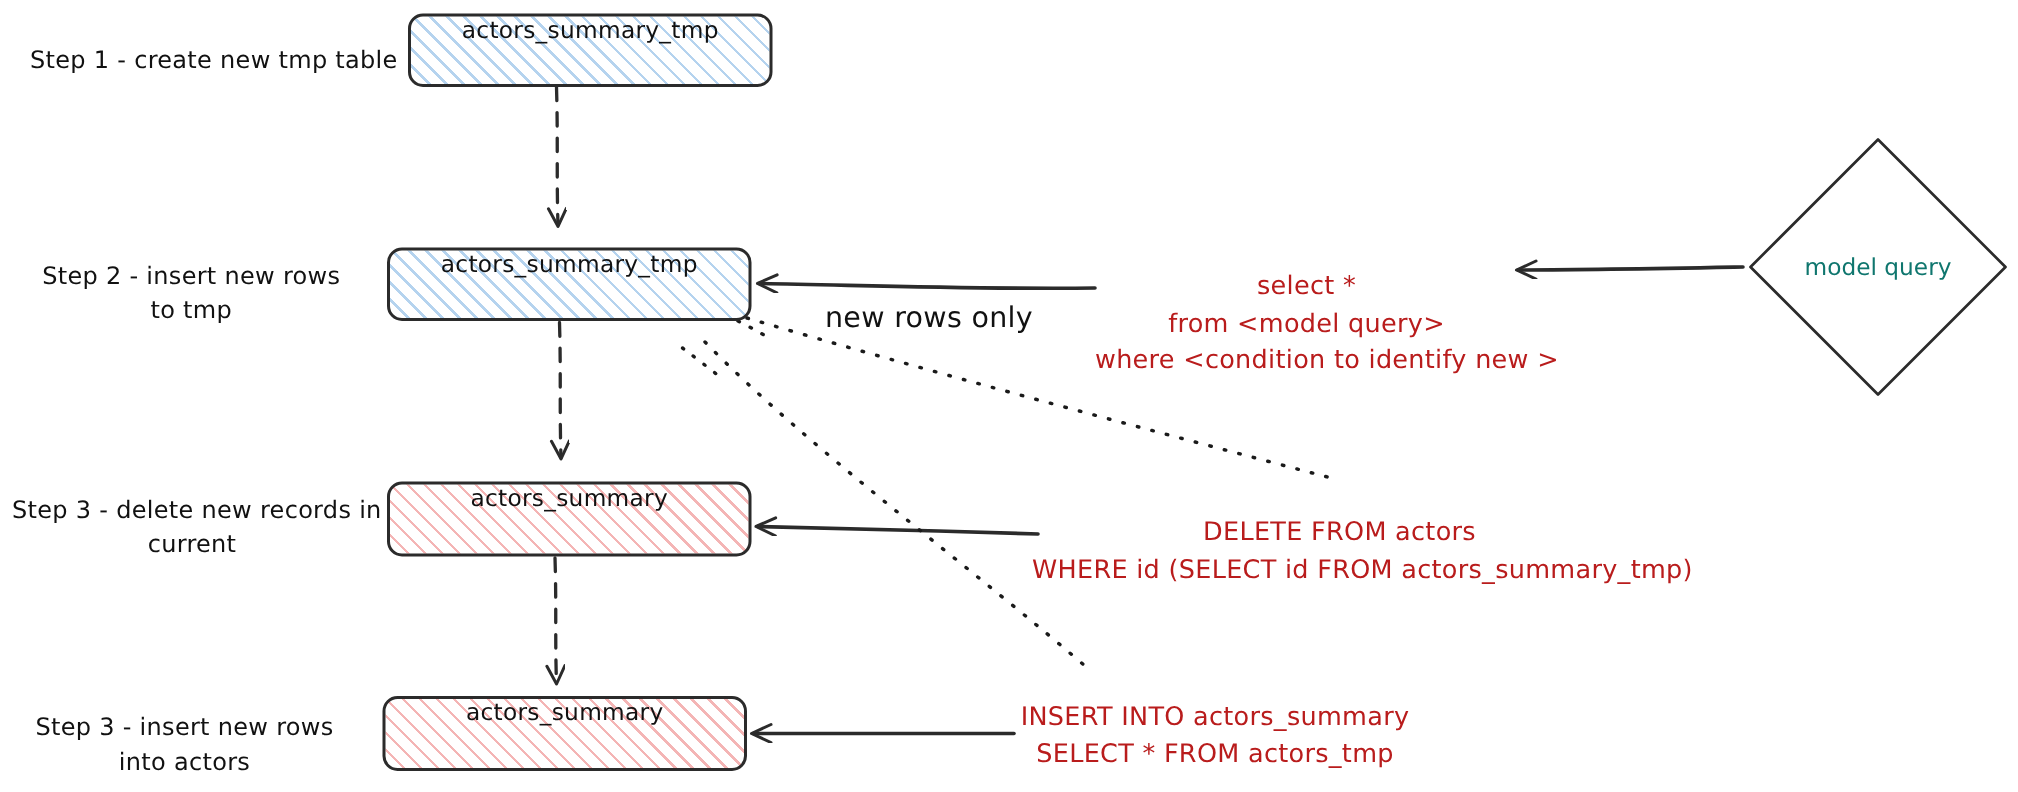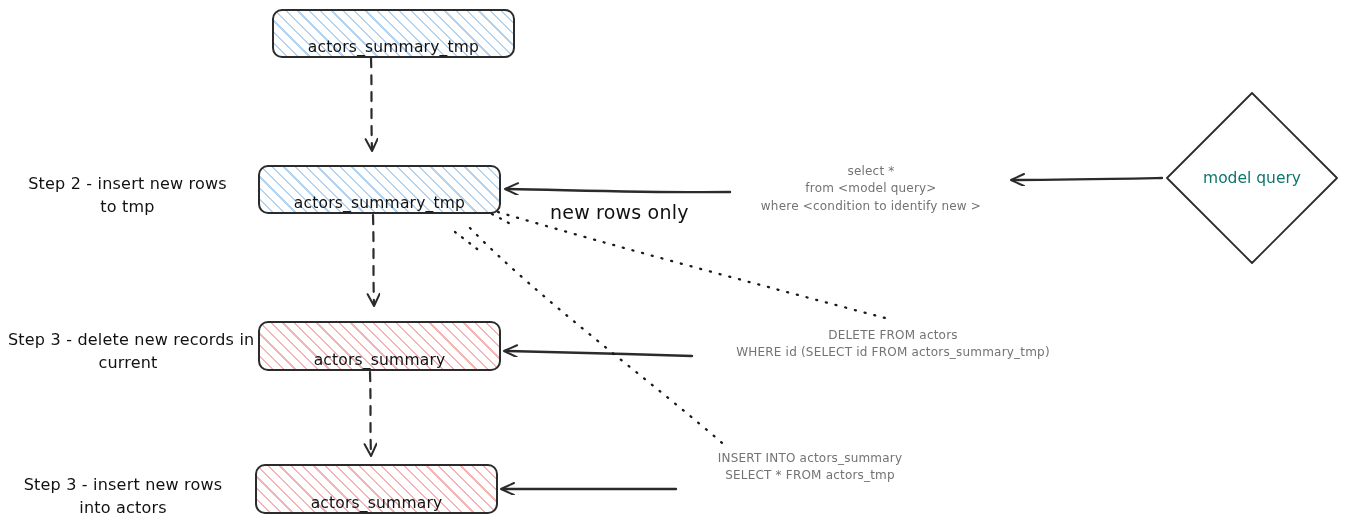--- a/index.html
+++ b/index.html
@@ -45,32 +45,33 @@
 
   .step-label {
     font-size: 16px;
     color: #111111;
   }
   .edge-label {
     font-size: 19px;
     color: #111111;
   }
   .sql-label {
-    font-size: 12px;
-    color: #737373;
+    font-size: 17px;
+    color: #b91c1c;
+    margin-top: 16px;
   }
 
   
   .node {
     position: absolute;
     box-sizing: border-box;
     border: 2px solid #2b2b2b;
     border-radius: 10px;
     display: flex;
-    align-items: flex-end;
+    align-items: flex-start;
     justify-content: center;
   }
   .node .node-label {
     position: relative;
     z-index: 2;
     font-family: "DejaVu Sans", sans-serif;
     font-size: 15.5px;
     color: #111111;
     letter-spacing: 0.2px;
     white-space: nowrap;
@@ -157,20 +158,21 @@
   <g>
     <path d="M492,214 C500,218 507,222 514,226" fill="none" stroke="#1a1a1a" stroke-width="2.3" stroke-dasharray="1 8" stroke-linecap="round"></path>
   </g>
   <g>
     <path d="M455,232 C463,238 472,245 481,252" fill="none" stroke="#1a1a1a" stroke-width="2.3" stroke-dasharray="1 8" stroke-linecap="round"></path>
   </g>
 </svg>
 
 <div class="layer">
 
+  <div class="txt step-label right" style="left:20px; top:28px; width:245px;">Step 1 - create new tmp table</div>
 
   <div class="txt step-label center" style="left:20px; top:172px; width:215px;">Step 2 - insert new rows
 to tmp</div>
 
   <div class="txt step-label center" style="left:8px; top:328px; width:240px;">Step 3 - delete new records in
 current</div>
 
   <div class="txt step-label center" style="left:14px; top:473px; width:218px;">Step 3 - insert new rows
 into actors</div>
 

